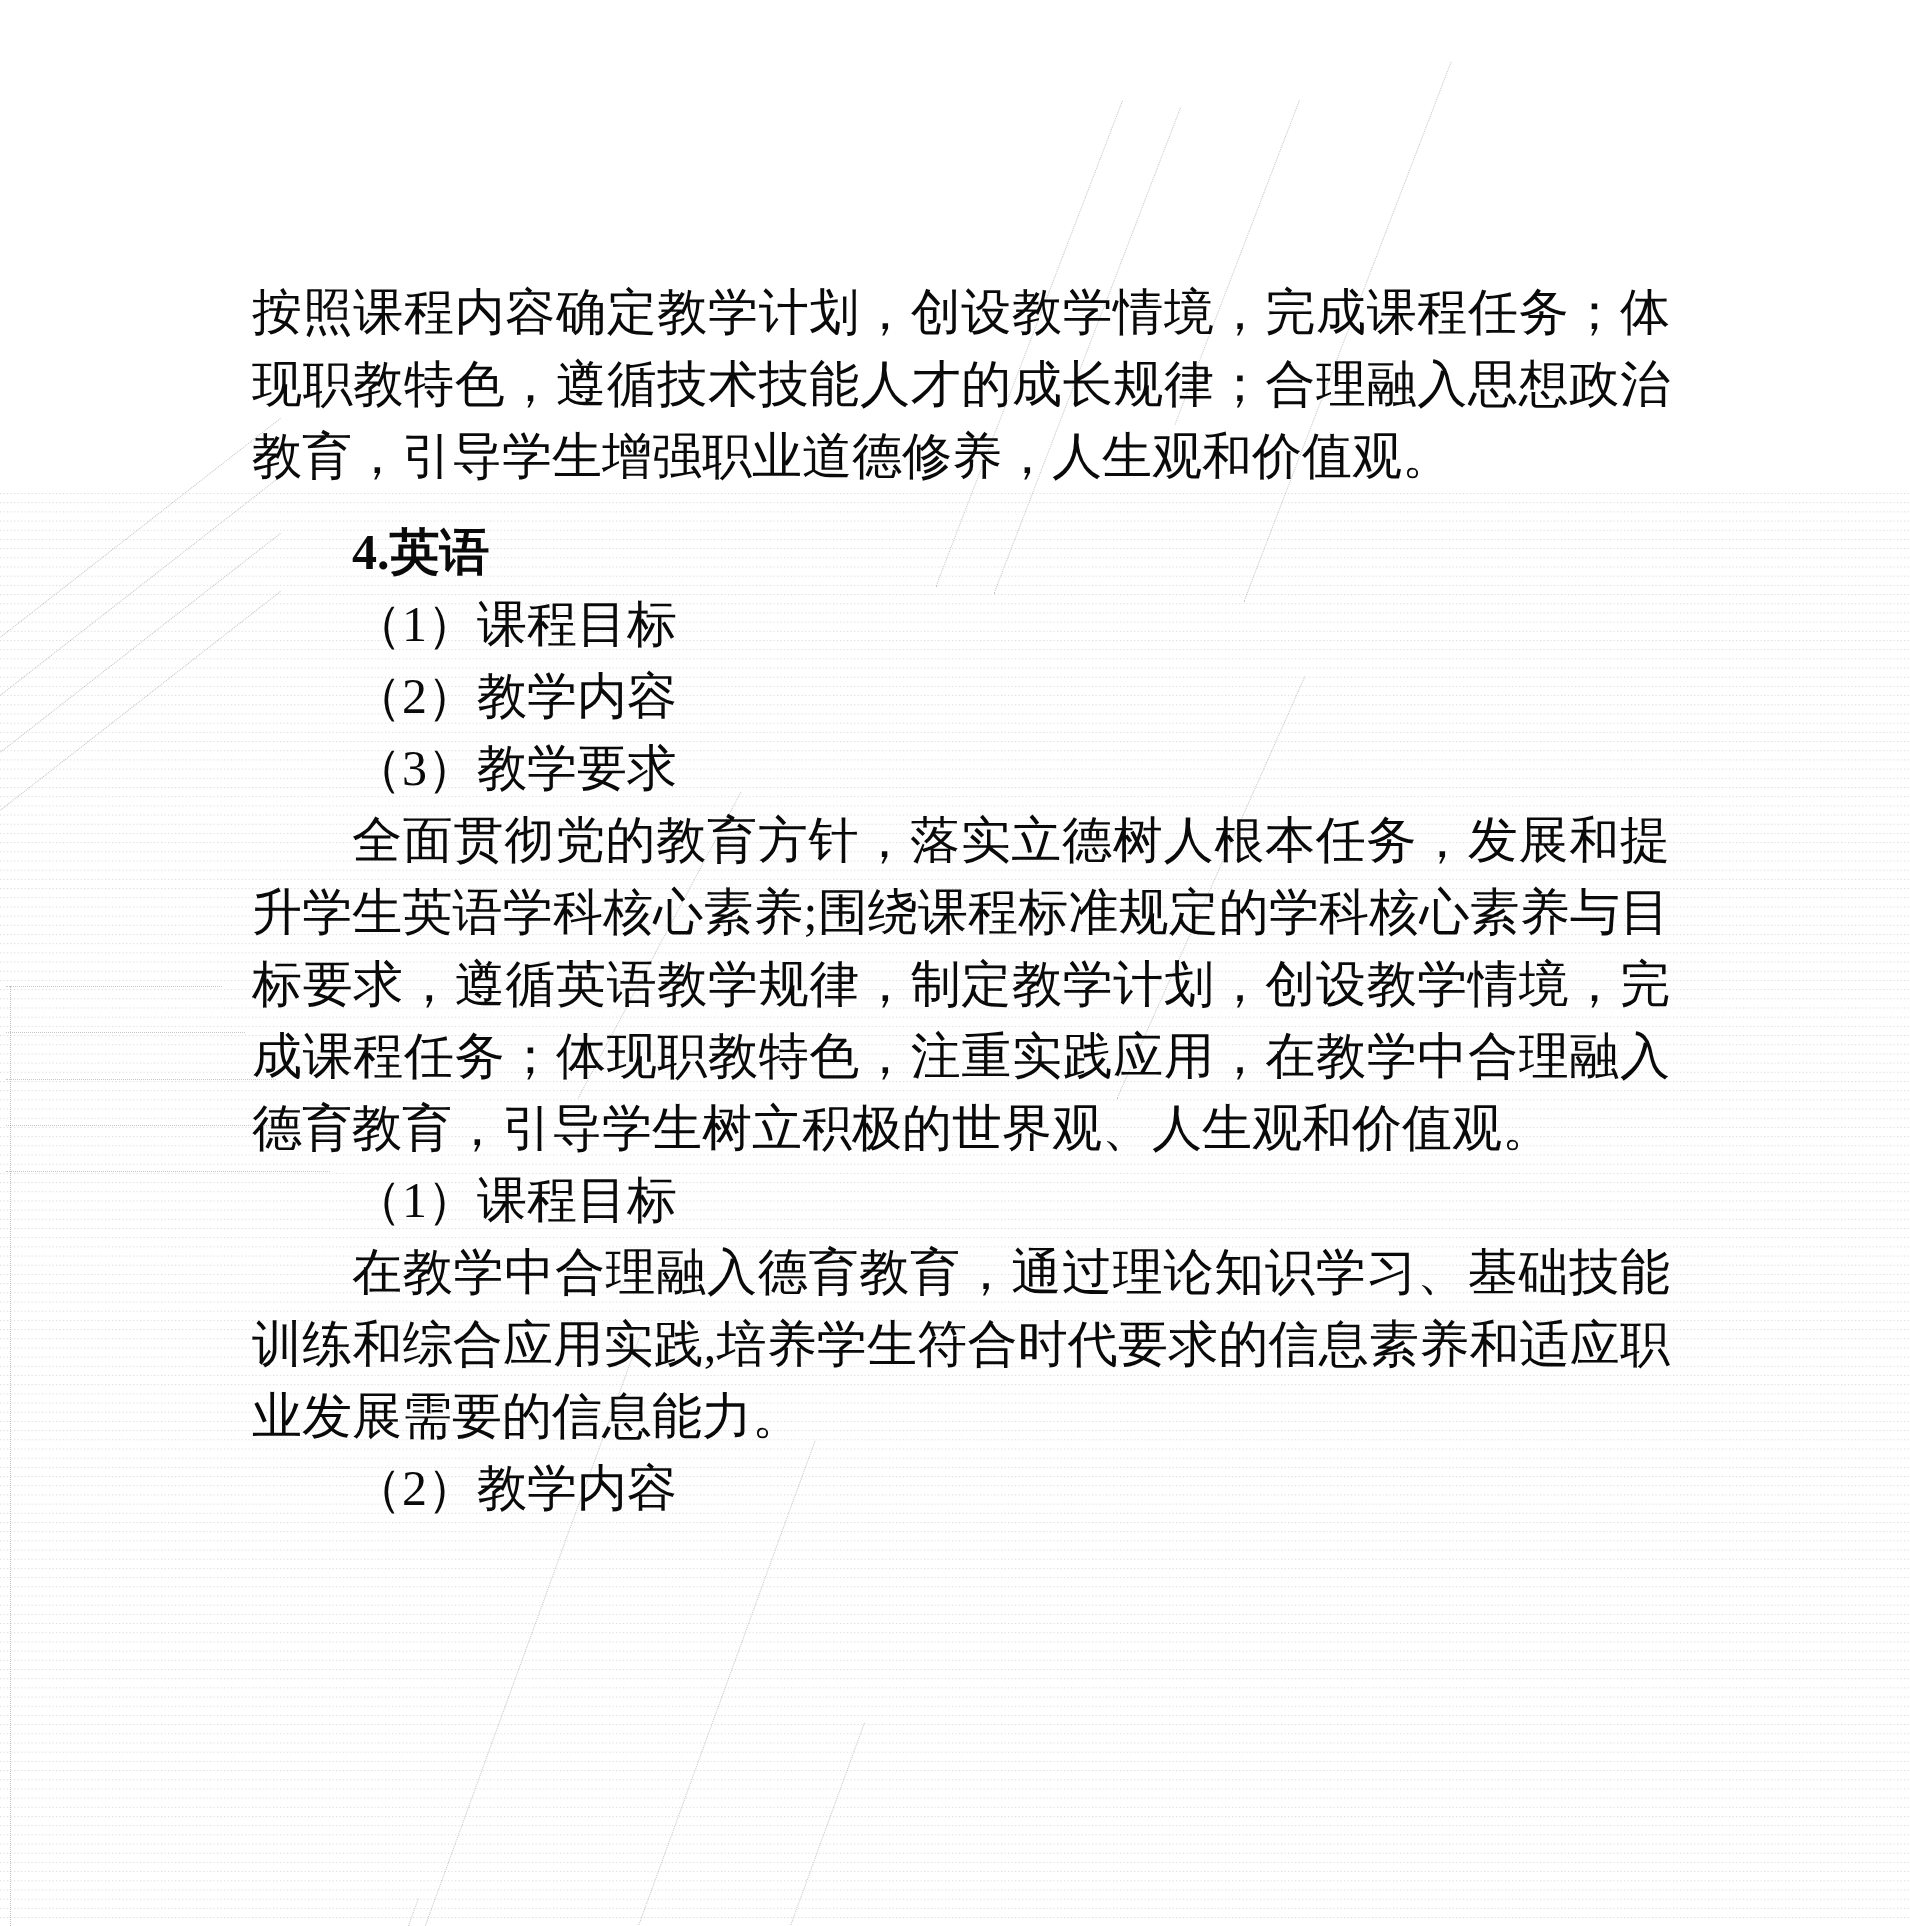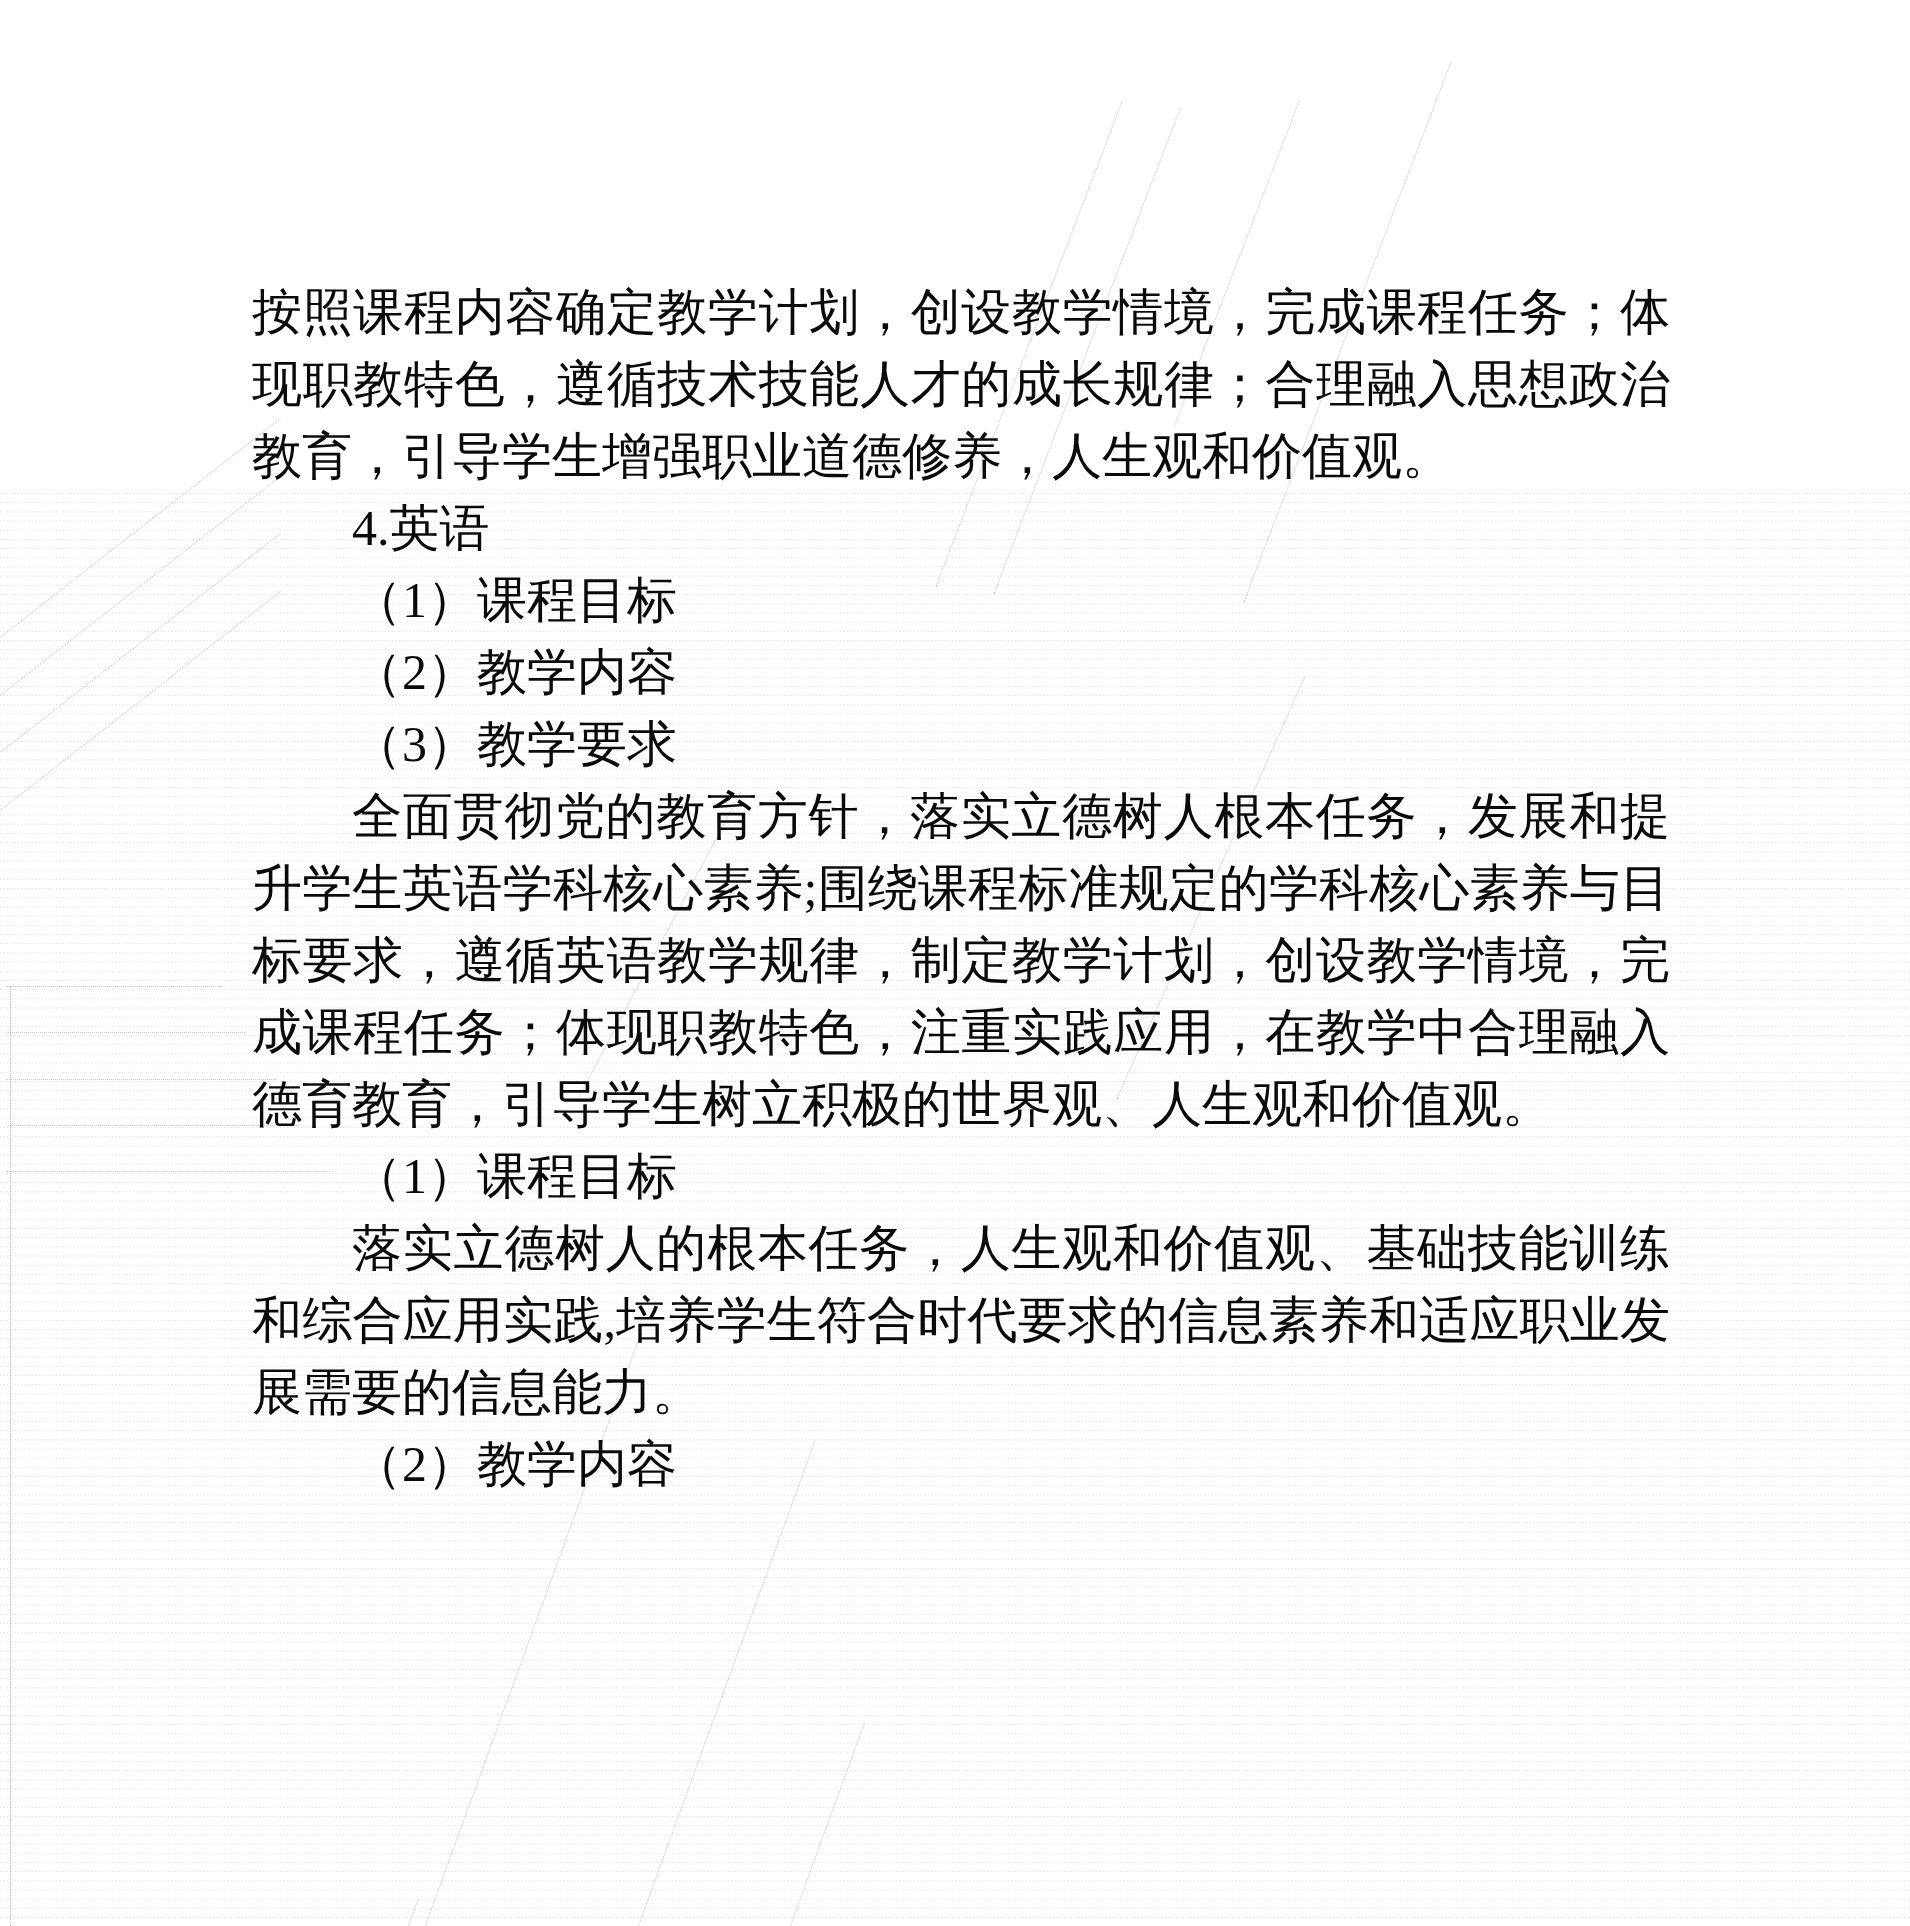--- a/index.html
+++ b/index.html
@@ -57,21 +57,21 @@
     line-height: 72px;
     color: #0a0a0a;
     text-align: justify;
   }
   .doc p {
     margin: 0;
     padding: 0;
     text-indent: 2em;
   }
   .doc p.continuation { text-indent: 0; }
-  .doc p.num-heading  { font-weight: normal; }
+  .doc p.num-heading  { font-weight: bold; margin-top: 24px; }
 </style>
 </head>
 <body>
 
 <div class="dotgrid" id="dotgrid-upper"></div>
 
 <div class="trace" style="left:936px;top:586px;width:520px;transform:rotate(-69deg);"></div>
 <div class="trace" style="left:994px;top:593px;width:520px;transform:rotate(-69deg);"></div>
 <div class="trace" style="left:1175px;top:424px;width:347px;transform:rotate(-69deg);"></div>
 <div class="trace" style="left:1244px;top:601px;width:578px;transform:rotate(-69deg);"></div>
@@ -95,17 +95,17 @@
 <div class="vline" style="left:10px;top:986px;height:1714px;"></div>
 
 <div class="doc">
   <p class="continuation">按照课程内容确定教学计划，创设教学情境，完成课程任务；体现职教特色，遵循技术技能人才的成长规律；合理融入思想政治教育，引导学生增强职业道德修养，人生观和价值观。</p>
   <p class="num-heading">4.英语</p>
   <p>（1）课程目标</p>
   <p>（2）教学内容</p>
   <p>（3）教学要求</p>
   <p>全面贯彻党的教育方针，落实立德树人根本任务，发展和提升学生英语学科核心素养;围绕课程标准规定的学科核心素养与目标要求，遵循英语教学规律，制定教学计划，创设教学情境，完成课程任务；体现职教特色，注重实践应用，在教学中合理融入德育教育，引导学生树立积极的世界观、人生观和价值观。</p>
   <p>（1）课程目标</p>
-  <p>落实立德树人的根本任务，人生观和价值观、基础技能训练和综合应用实践,培养学生符合时代要求的信息素养和适应职业发展需要的信息能力。</p>
+  <p>在教学中合理融入德育教育，通过理论知识学习、基础技能训练和综合应用实践,培养学生符合时代要求的信息素养和适应职业发展需要的信息能力。</p>
   <p>（2）教学内容</p>
 
 </div>
 
 
 </body></html>

